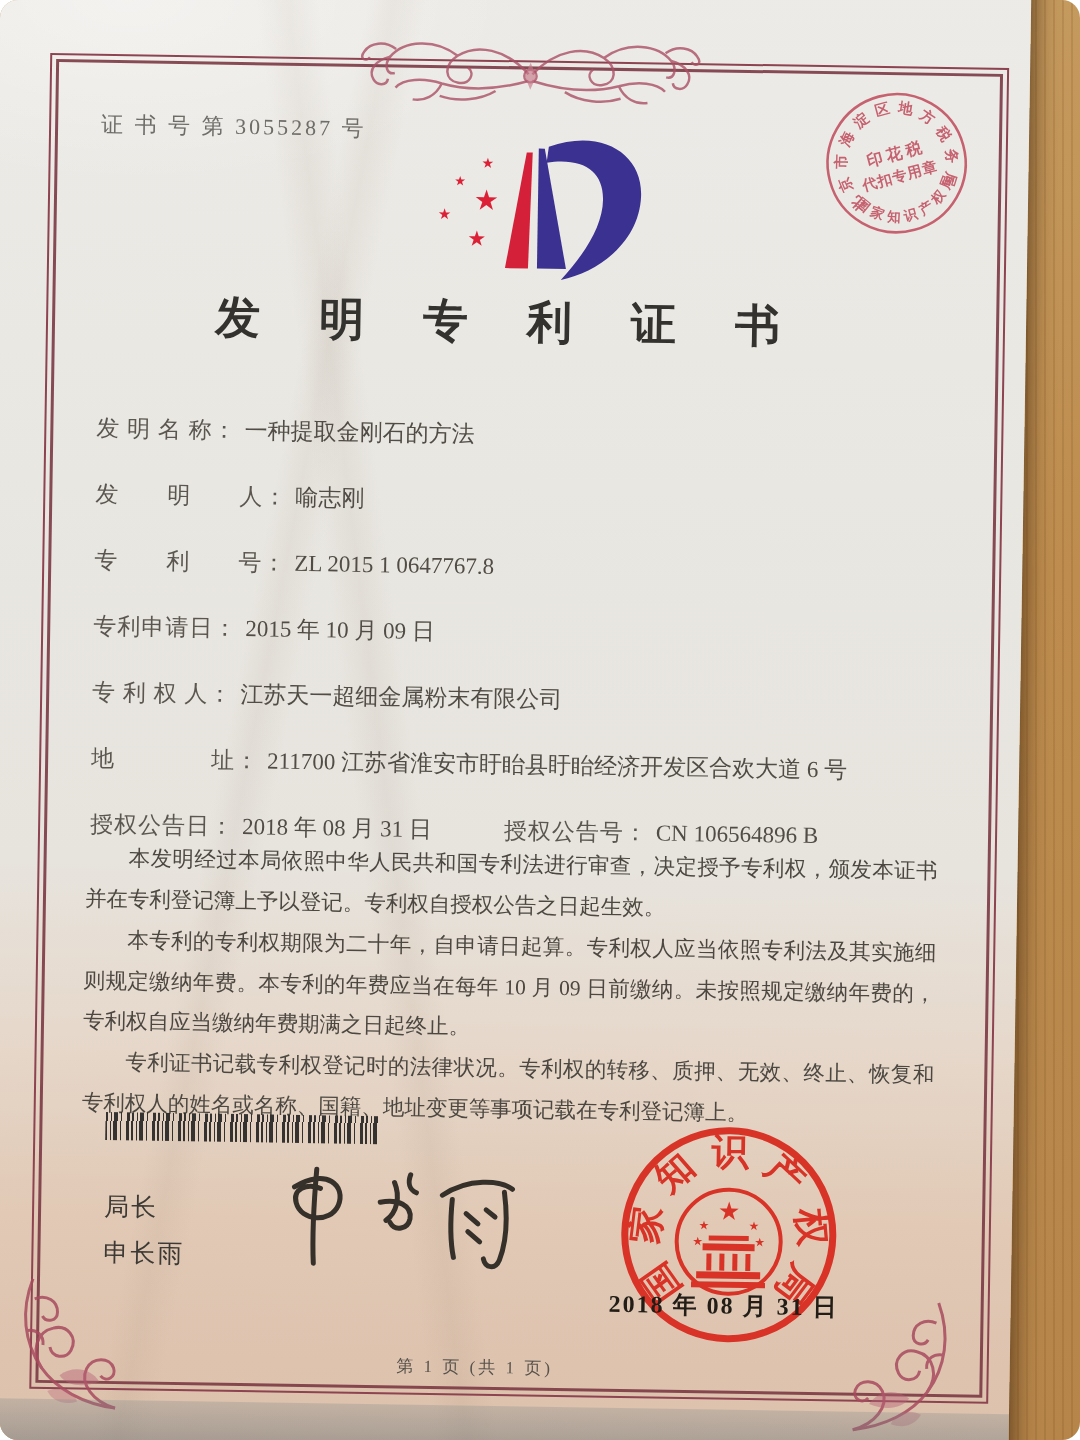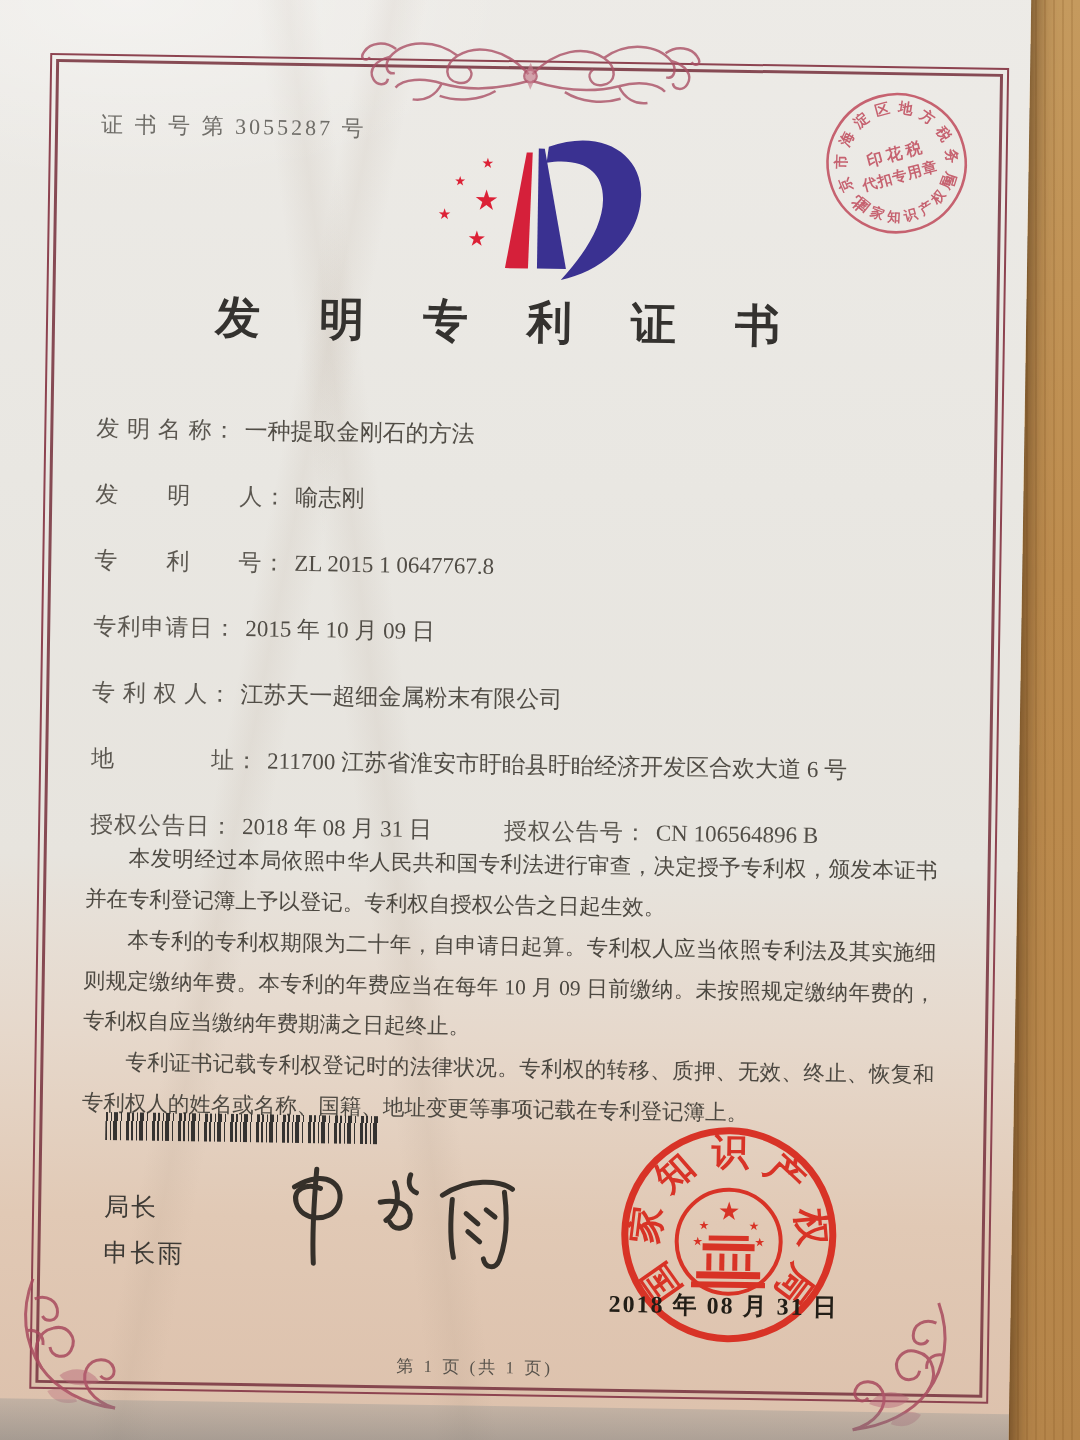--- a/index.html
+++ b/index.html
@@ -2,20 +2,21 @@
 <html><head>
 <meta charset="utf-8">
 <style>
   html,body{margin:0;padding:0;}
   .page{
     position:relative;width:1080px;height:1440px;overflow:hidden;
     background:
       repeating-linear-gradient(90deg, rgba(120,75,25,.18) 0 2px, rgba(0,0,0,0) 2px 9px),
       linear-gradient(180deg,#c59a5e 0%,#bd8c4e 40%,#b5854a 100%);
     font-family:"Liberation Serif","DejaVu Serif",serif;
+    border-radius:18px;
   }
   .paper{
     position:absolute;left:-30px;top:-40px;width:1050px;height:1500px;
     transform:rotate(0.9deg);
     background:linear-gradient(180deg,#edebe7 0%,#e9e7e2 35%,#e7e4de 60%,#e6d8cb 72%,#e1c9b5 84%,#dcc0ab 100%);
     box-shadow:6px 0 22px rgba(55,30,8,.5), -4px 10px 18px rgba(55,30,8,.35);
   }
   .paper::before{
     content:"";position:absolute;inset:0;pointer-events:none;
     background:

